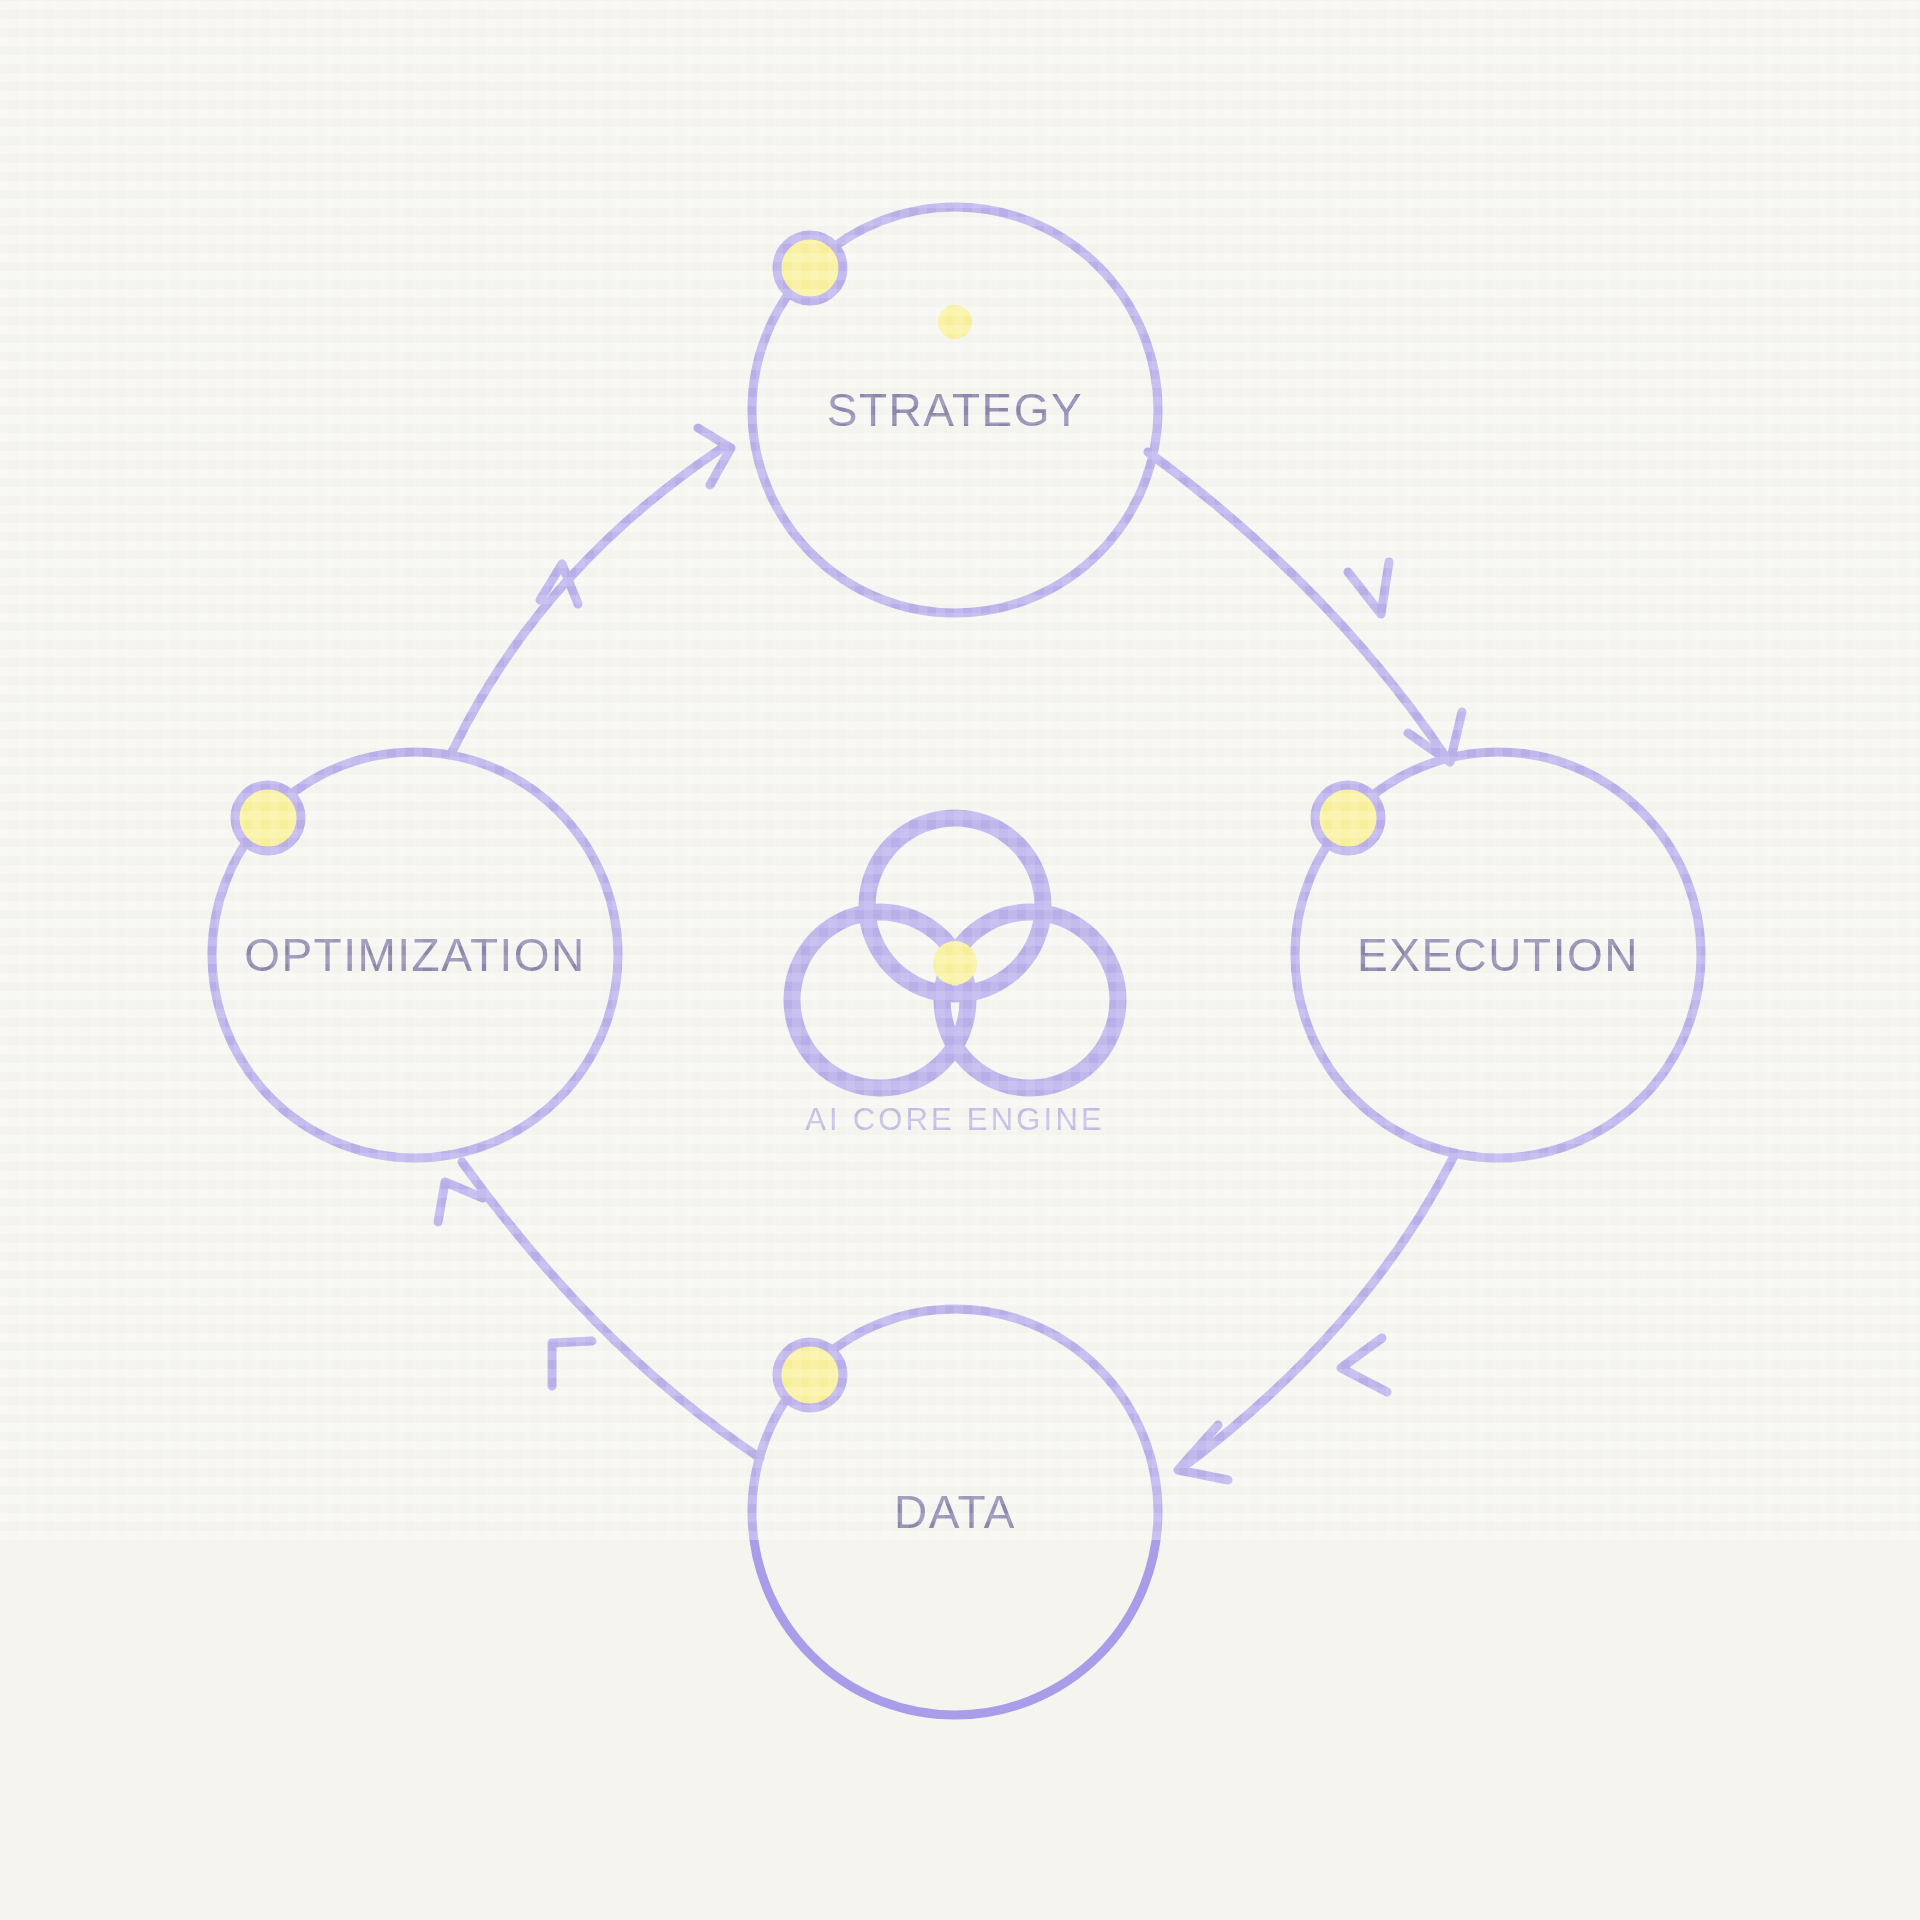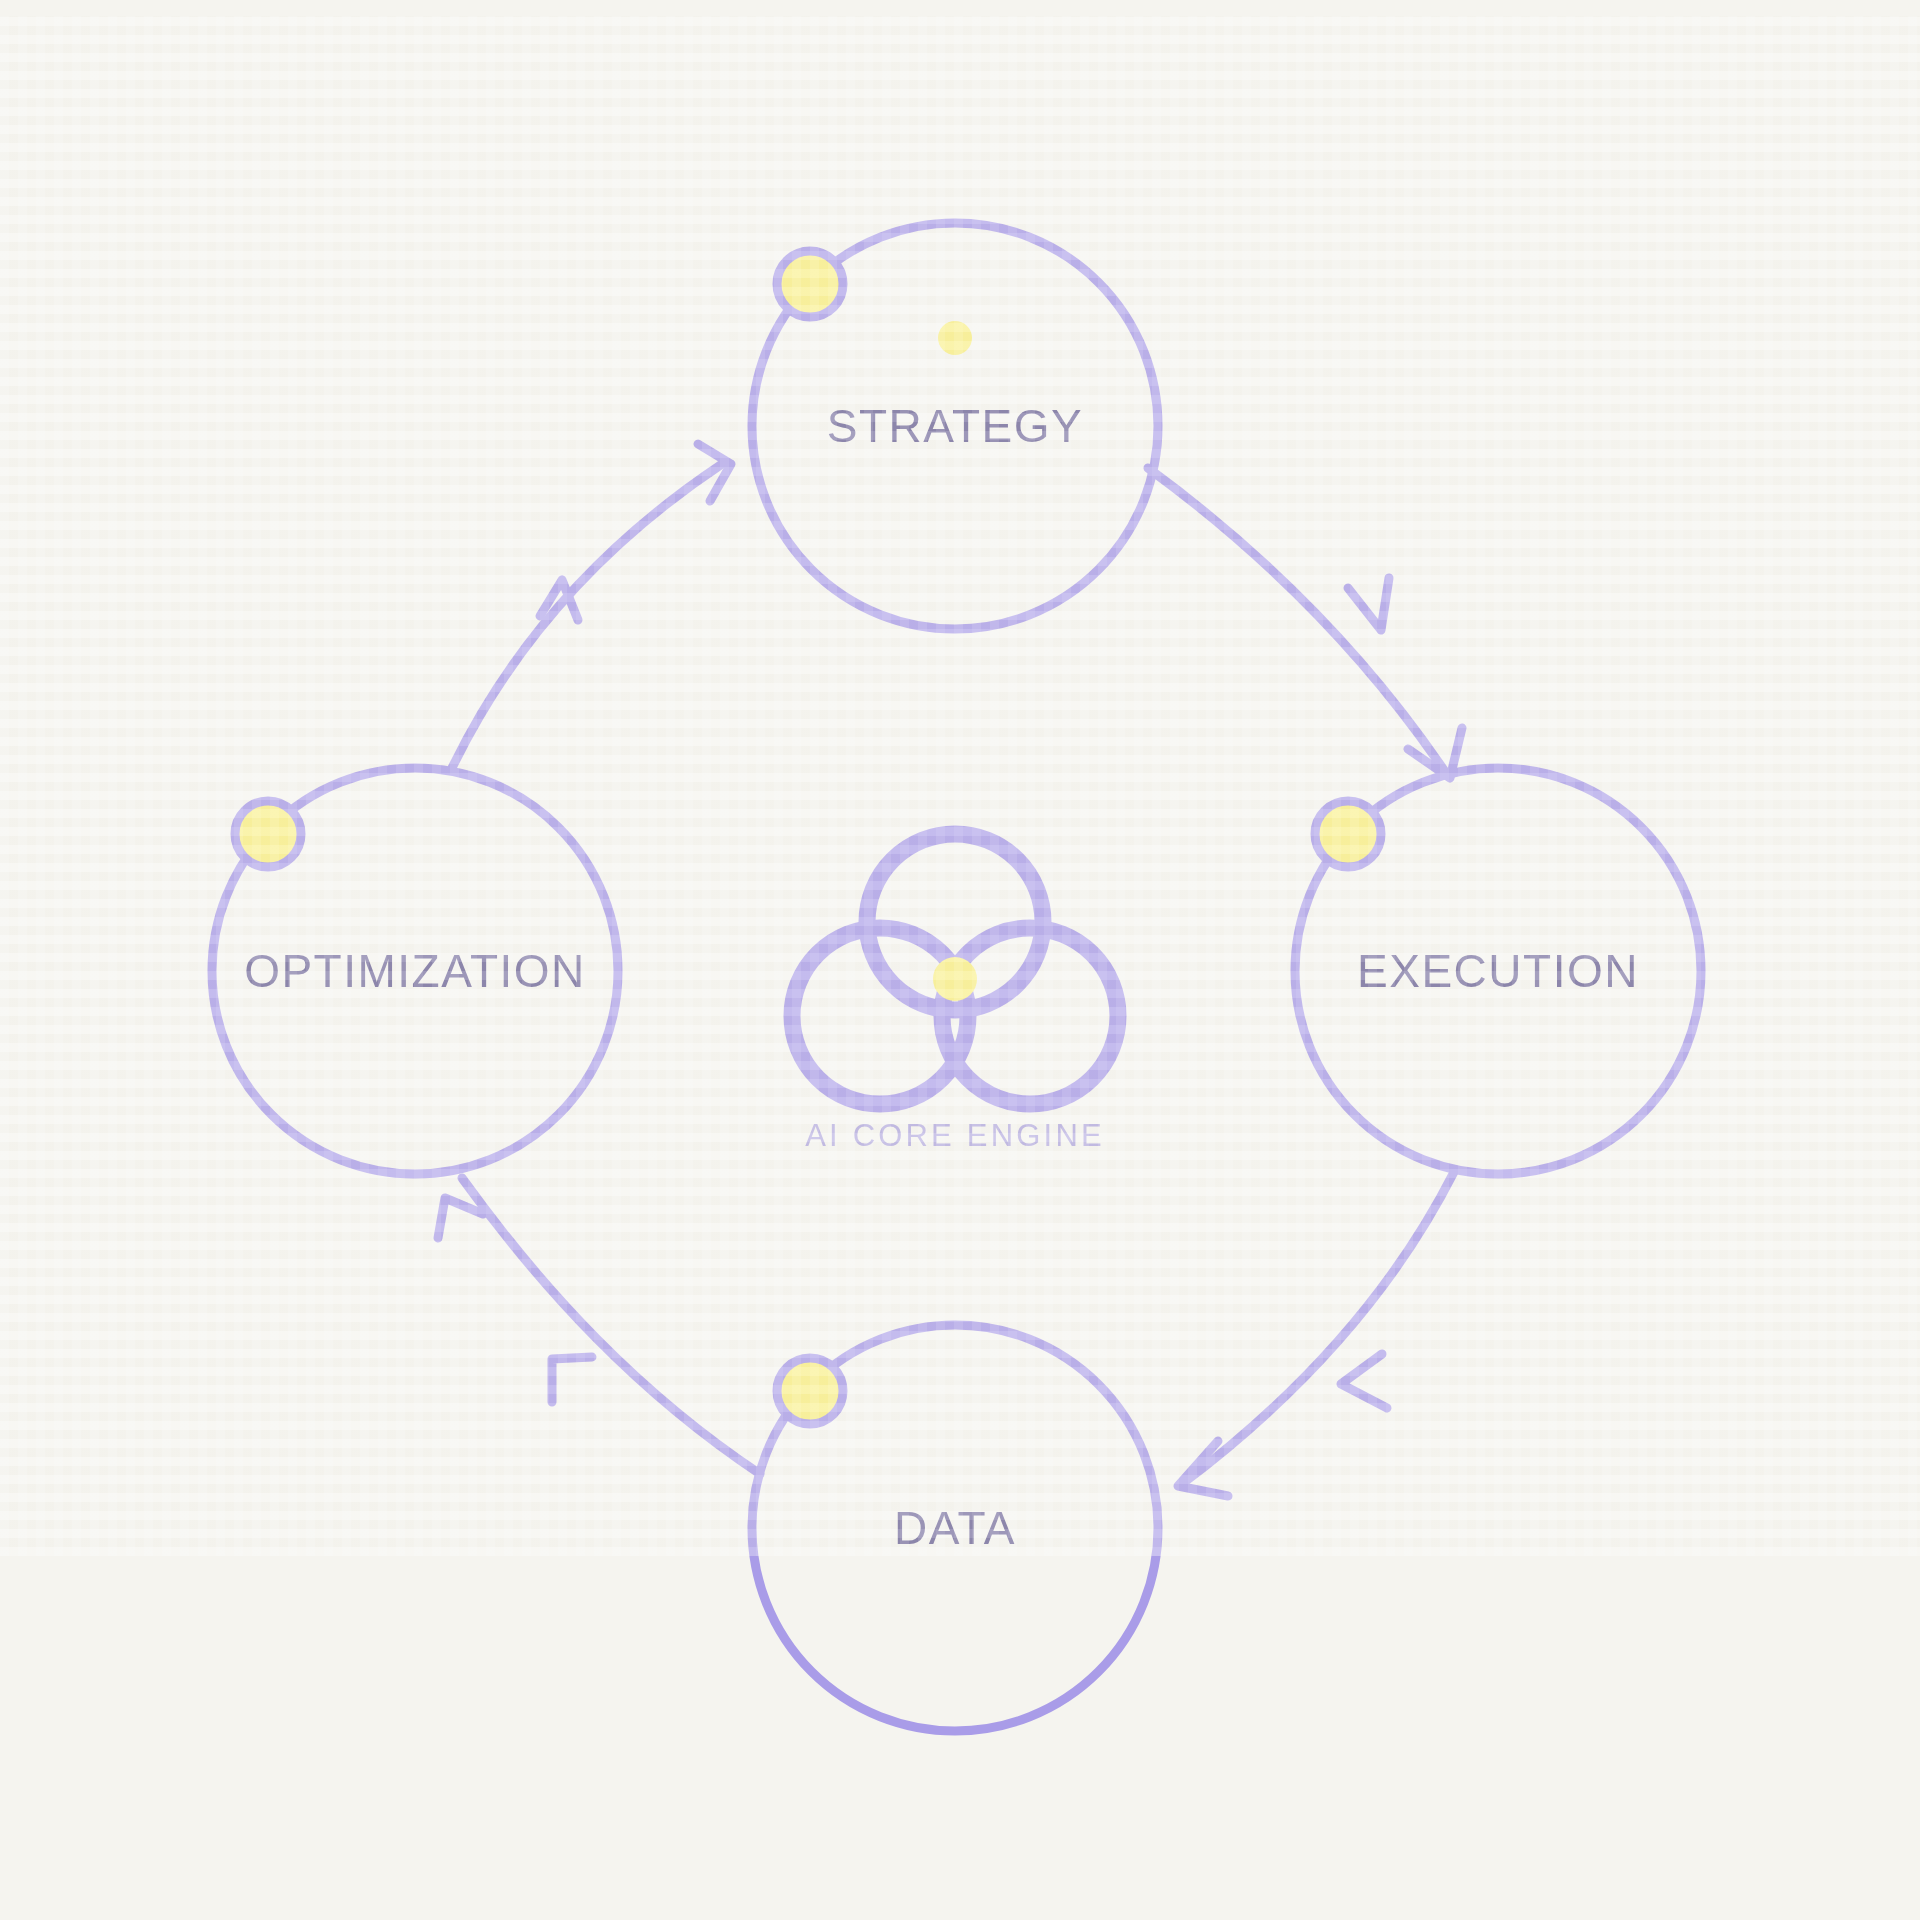--- a/index.html
+++ b/index.html
@@ -12,21 +12,20 @@
     height: 1920px;
     font-family: "Liberation Sans", sans-serif;
     position: relative;
     overflow: hidden;
   }
   #stage {
     position: relative;
     width: 1920px;
     height: 1540px;
     background-color: #f5f4ef;
-    margin-top: 16px;
   }
   
   #noise {
     position: absolute;
     inset: 0;
     pointer-events: none;
     opacity: .5;
     background-image:
       repeating-linear-gradient(0deg, rgba(255,255,255,.55) 0 9px, rgba(238,236,228,.30) 9px 18px),
       repeating-linear-gradient(90deg, rgba(255,255,255,.45) 0 9px, rgba(240,238,230,.22) 9px 18px);

